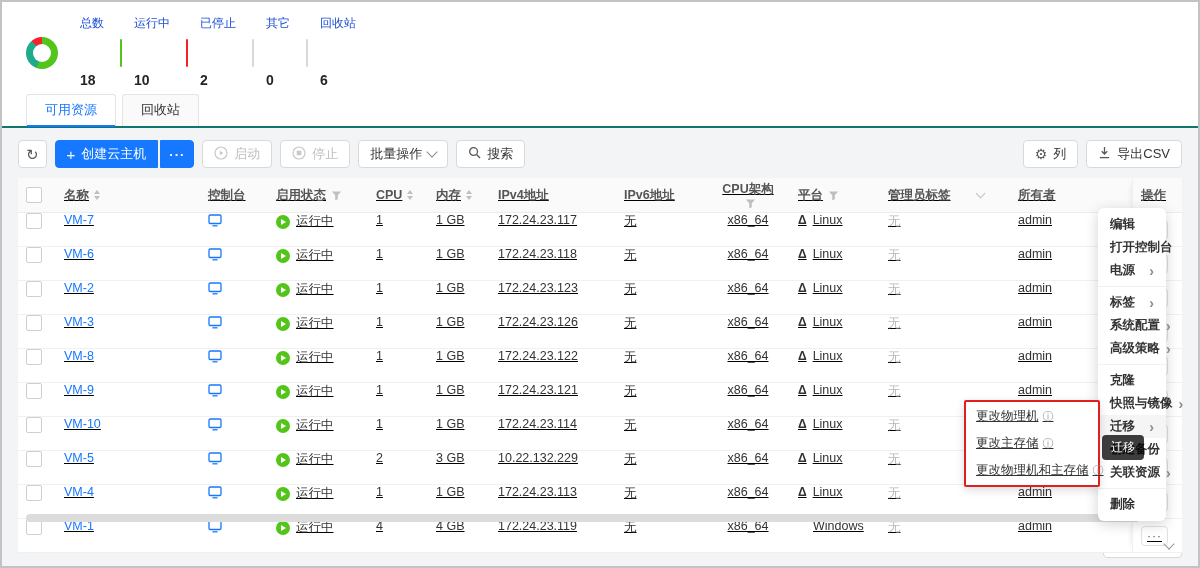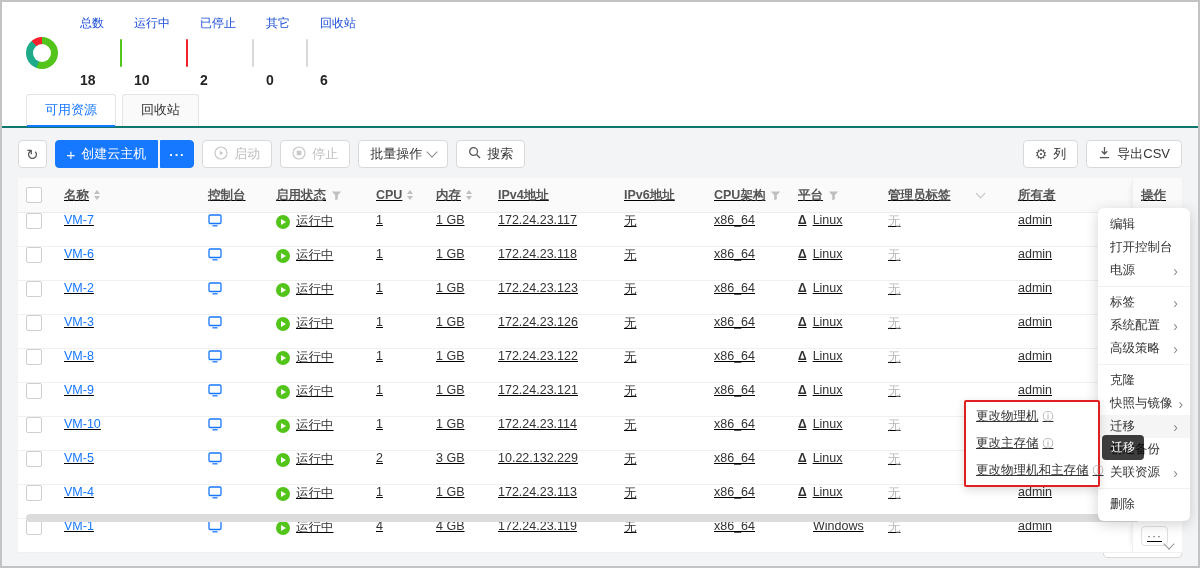--- a/index.html
+++ b/index.html
@@ -47,21 +47,21 @@
   .trow{display:flex;align-items:flex-start;height:33px;border-bottom:1px solid #f0f0f0;background:#fff;}
   .cell{padding:0 8px;font-size:12.5px;color:#333;box-sizing:border-box;flex-shrink:0;display:flex;align-items:center;white-space:nowrap;overflow:hidden;}
   .c-check{width:38px;justify-content:flex-start;}
   .c-name{width:144px;}
   .c-console{width:68px;}
   .c-status{width:100px;}
   .c-cpu{width:60px;}
   .c-mem{width:62px;}
   .c-ipv4{width:126px;}
   .c-ipv6{width:90px;}
-  .c-arch{width:84px;}
+  .c-arch{width:84px;flex-direction:column;}
   .c-platform{width:90px;}
   .c-tag{flex:1 1 120px;min-width:100px;color:#b9b9b9;}
   .th.c-tag{color:#555;gap:20px;}
   .c-owner{width:122px;}
   .c-action{width:50px;border-left:1px solid #f0f0f0;box-shadow:-6px 0 6px -6px rgba(0,0,0,0.10);height:100%;}
   .checkbox{width:14px;height:14px;border:1px solid #cfcfcf;border-radius:2px;background:#fff;display:inline-block;cursor:pointer;}
   .link{color:#1677ff;text-decoration:none;cursor:pointer;}
   .sorter{display:inline-flex;flex-direction:column;margin-left:5px;gap:2px;}
   .caret{width:0;height:0;border-left:3.5px solid transparent;border-right:3.5px solid transparent;}
   .caret.up{border-bottom:4px solid #bfbfbf;}
@@ -83,21 +83,21 @@
   .footer{height:42px;display:flex;align-items:center;justify-content:space-between;}
   .summary{font-size:12.5px;color:#0f766e;}
   .pager{display:flex;align-items:center;}
   .pg{min-width:20px;height:22px;line-height:22px;text-align:center;font-size:12.5px;color:#333;cursor:pointer;margin-left:8px;}
   .pg.prev{color:#cfcfcf;}
   .pg.active{color:#1677ff;font-weight:700;}
   .size-select{border:1px solid #d9d9d9;border-radius:4px;height:24px;padding:0 8px;display:flex;align-items:center;gap:7px;background:#fff;font-size:12.5px;color:#333;margin-left:10px;cursor:pointer;}
   .size-select .chev{margin-top:-3px;border-color:#999;}
 
   
-  .ctx-menu{position:absolute;left:1096px;top:206px;width:92px;background:#fff;border-radius:6px;box-shadow:0 3px 14px rgba(0,0,0,0.18);padding:5px 0;z-index:10;}
+  .ctx-menu{position:absolute;left:1096px;top:206px;width:68px;background:#fff;border-radius:6px;box-shadow:0 3px 14px rgba(0,0,0,0.18);padding:5px 0;z-index:10;font-weight:bold;}
   .menu-item{padding:0 12px;height:23px;line-height:23px;font-size:12.5px;color:#333;display:flex;justify-content:space-between;align-items:center;cursor:pointer;white-space:nowrap;}
   .menu-item.hover{background:#f5f5f5;}
   .mi-arrow{color:#8c8c8c;font-size:14px;margin-left:6px;line-height:1;}
   .menu-divider{height:1px;background:#f0f0f0;margin:4px 0;}
   .submenu{position:absolute;left:962px;top:398px;width:132px;background:#fff;border:2px solid #e02020;border-radius:2px;box-shadow:0 3px 10px rgba(0,0,0,0.14);z-index:11;padding:1px 0;}
   .sub-item{height:27px;display:flex;align-items:center;gap:4px;padding:0 10px;font-size:12.5px;color:#333;cursor:pointer;white-space:nowrap;text-decoration:underline;}
   .info-ico{color:#9b9b9b;font-size:11px;}
   .tooltip{position:absolute;left:1100px;top:433px;background:rgba(0,0,0,0.76);color:#fff;font-size:12px;padding:4px 9px;border-radius:4px;z-index:12;}
 </style>
 </head>

